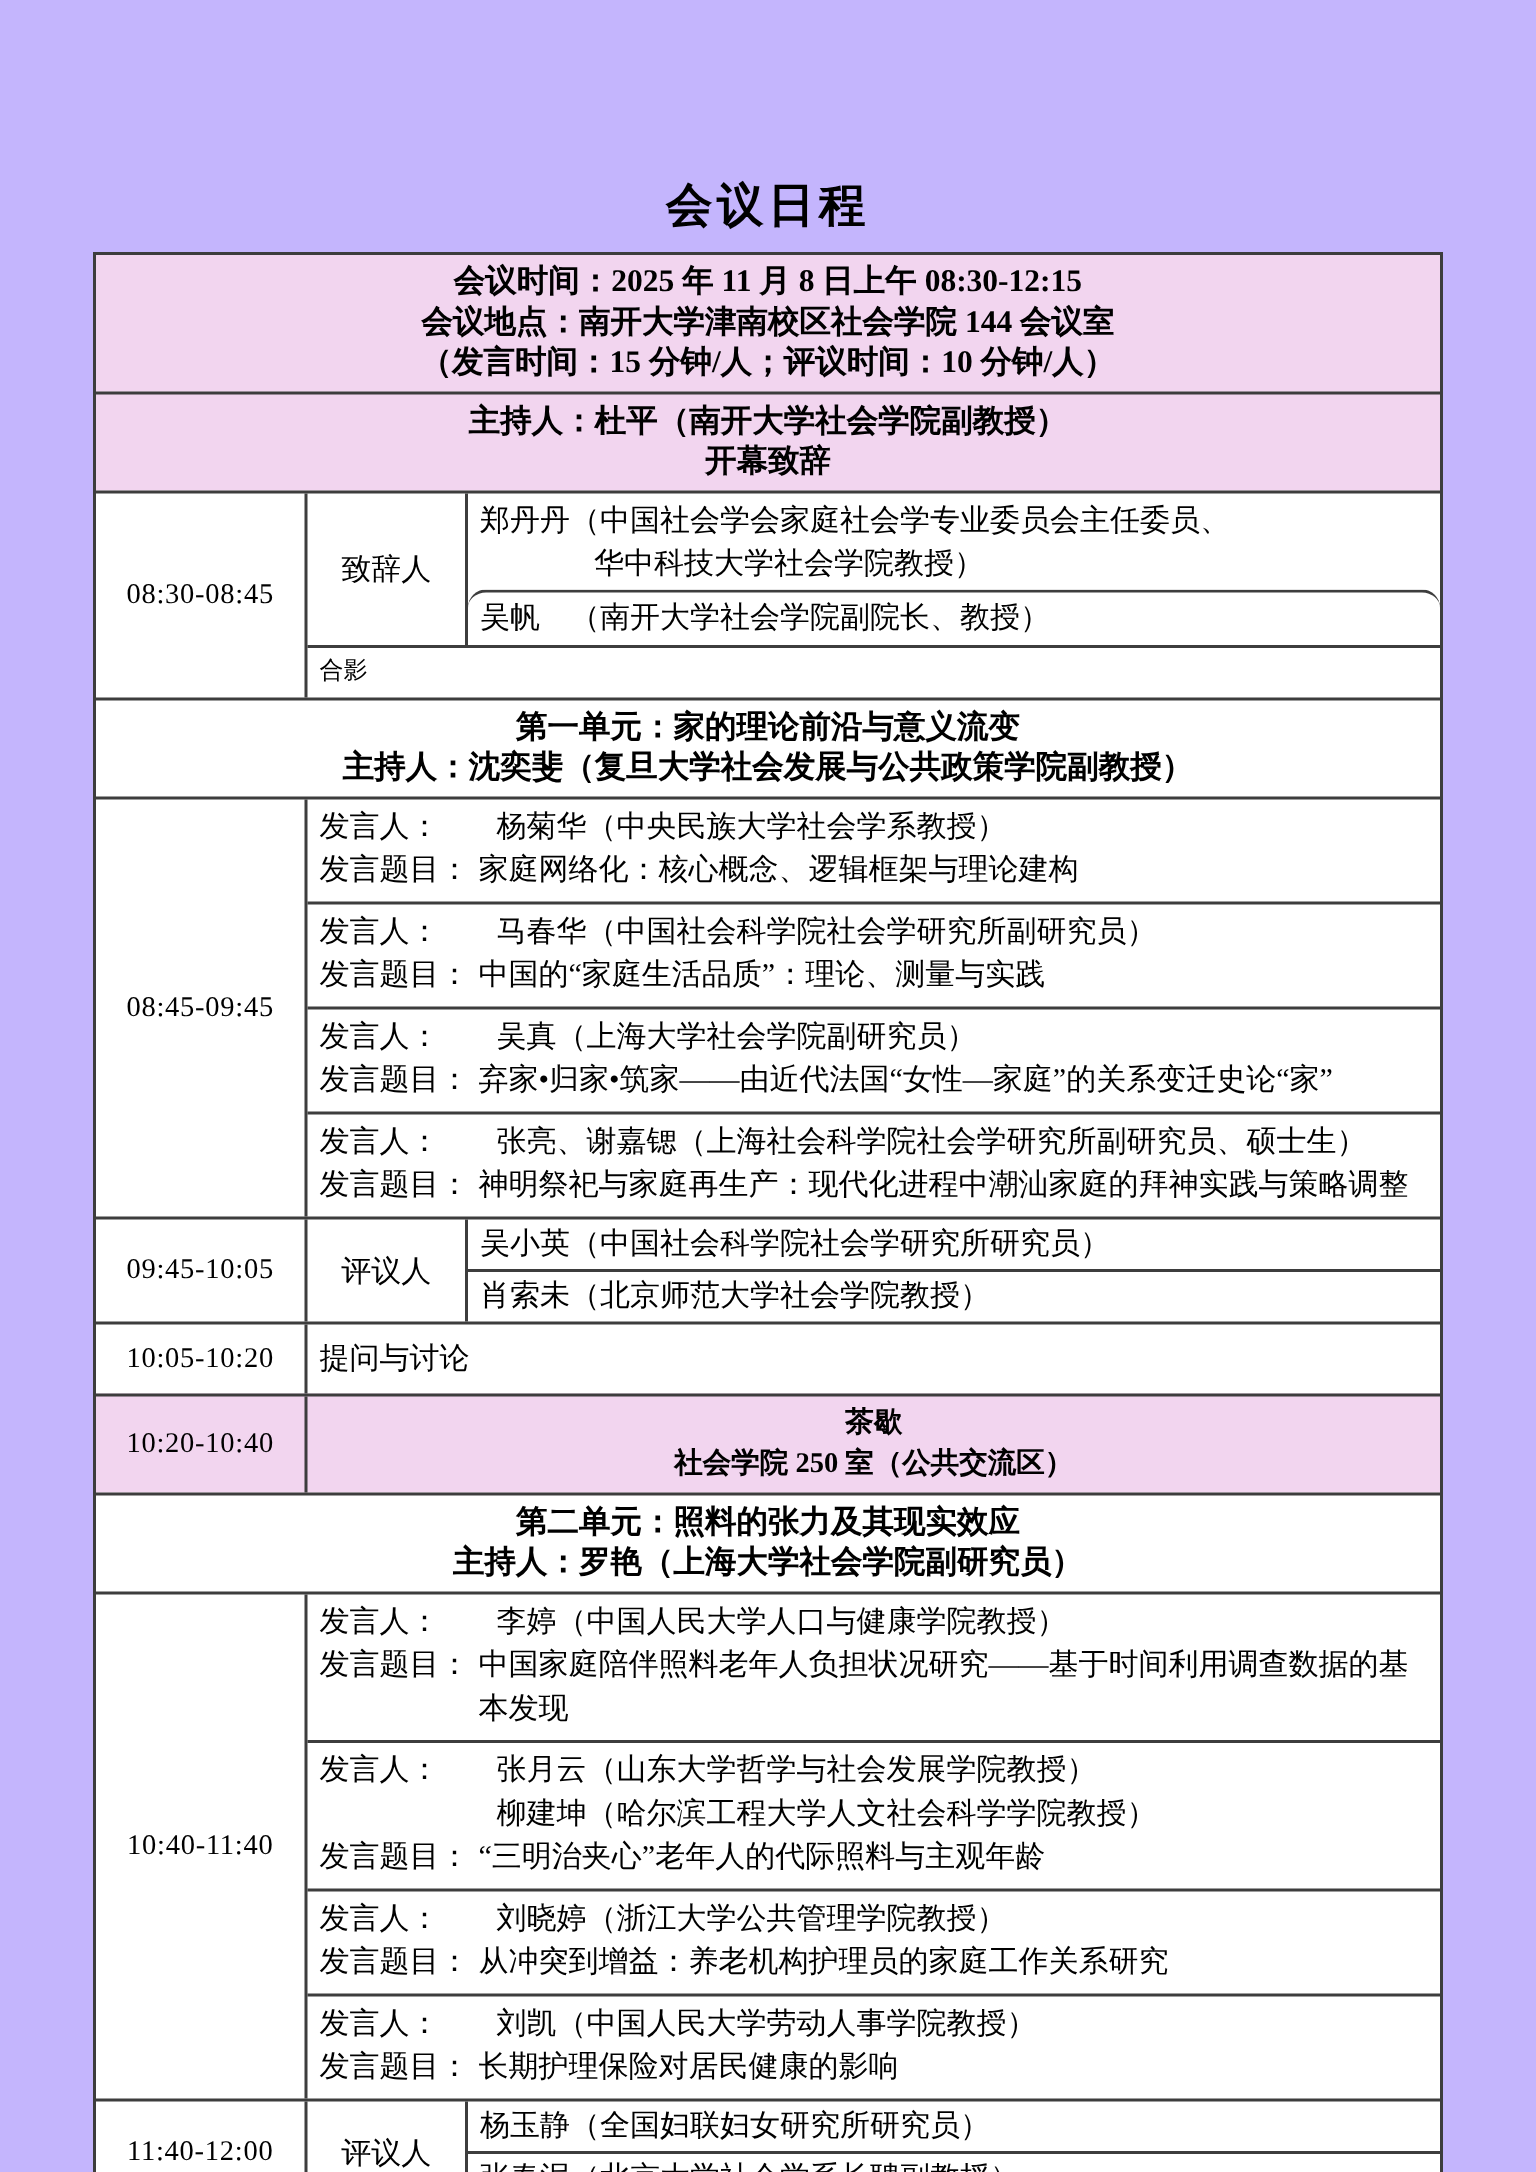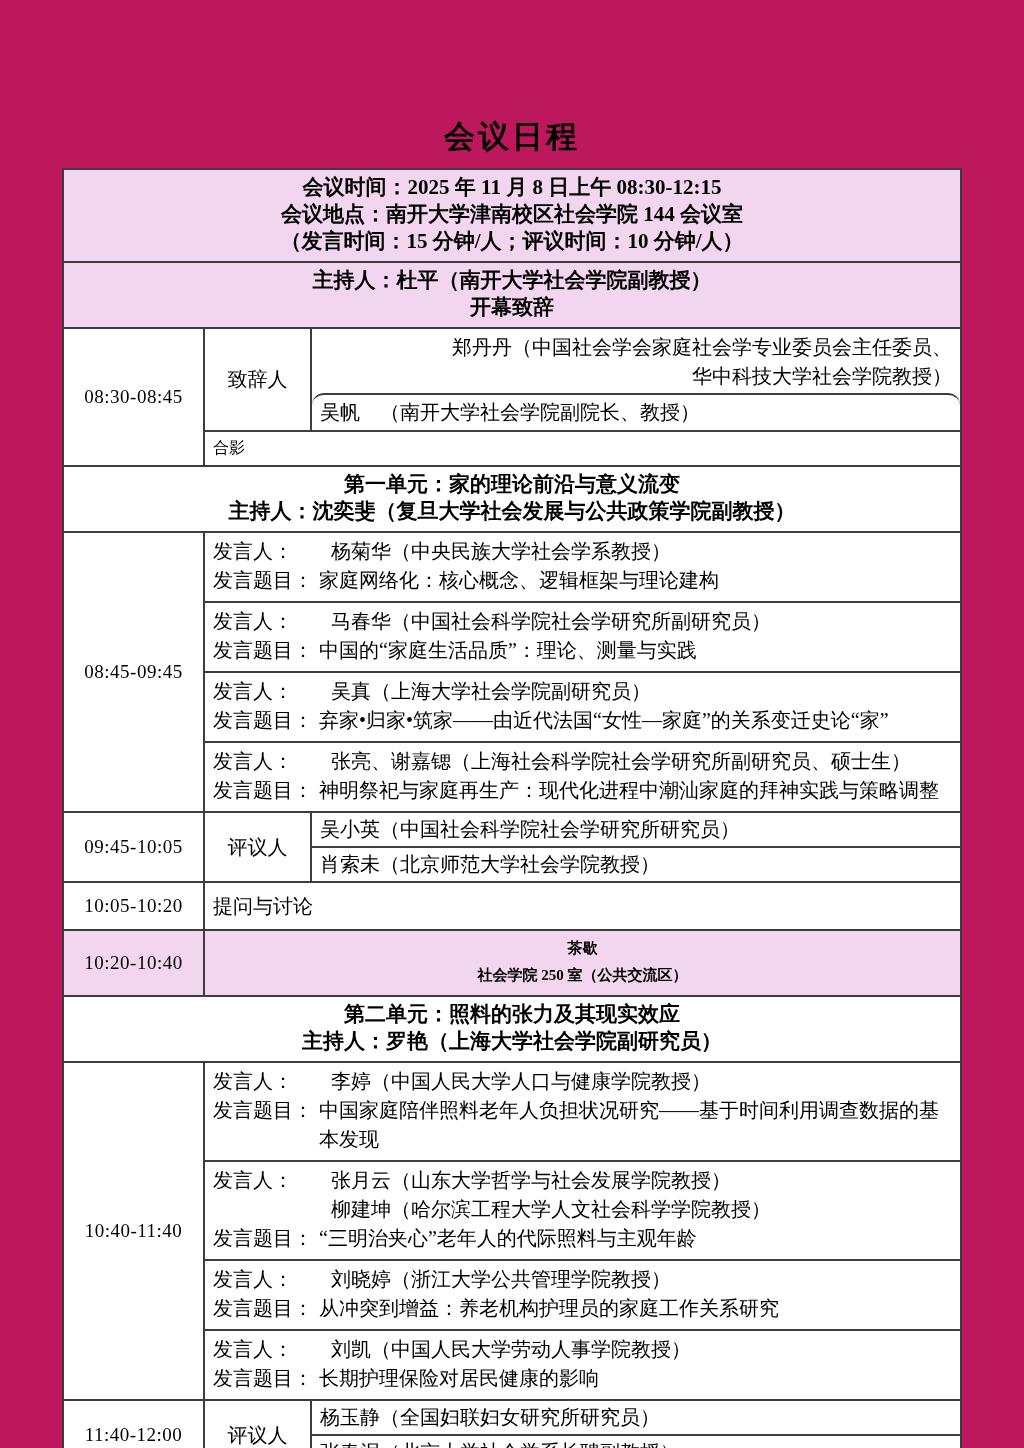--- a/index.html
+++ b/index.html
@@ -1,17 +1,17 @@
 <!DOCTYPE html>
 <html style="--pink: #f2d5ef; --line: #3d3d3d; --line-dark: #3d3d3d;"><head>
 <meta charset="utf-8">
 <style>
   html,body { margin:0; padding:0; background:#ffffff; }
   body { width:1024px; height:1448px; font-family:"Liberation Serif","DejaVu Serif",serif; color:#000; }
-  .page { position:relative; width:1024px; height:1448px; overflow:hidden; background:#be185d; }
+  .page { position:relative; width:1024px; height:1448px; overflow:hidden; background:#c4b5fd; }
 
   .doc-title { position:absolute; top:116px; left:0; width:100%; text-align:center;
                font-size:31px; font-weight:bold; letter-spacing:3px; margin:0; }
 
   .table { position:absolute; left:62px; top:168px; width:900px;
            border:2px solid var(--line-dark,#2f2f2f); box-sizing:border-box; background:#fff; }
   .table > .row { box-sizing:border-box; }
   .table > .row + .row { border-top:2px solid var(--line,#3d3d3d); }
 
   .pink { background:var(--pink,#f2d5ef); }
@@ -27,36 +27,36 @@
 
   .cell-time { flex:0 0 139px; display:flex; align-items:center; justify-content:center;
                font-size:19px; letter-spacing:0.5px; }
   .cell-role { flex:0 0 105px; display:flex; align-items:center; justify-content:center;
                font-size:20px; }
   .bl { border-left:2px solid var(--line,#3d3d3d); }
   .bt { border-top:2px solid var(--line,#3d3d3d); }
 
   .body-txt { font-size:20px; line-height:29px; }
 
-  .greeter-first  { padding:4px 8px 2px;text-align:right; }
+  .greeter-first  { padding:4px 8px 2px; }
   .greeter-indent { padding-left:76px; }
   .greeter-second { padding:3px 8px;border-radius:12px; }
   .photo-cell     { padding:2px 8px 3px; line-height:28px; font-size:16px; }
 
   .talk { padding:4px 8px 6px; }
   .tline { display:flex; }
   .tlabel { flex:0 0 106px; }
   .tval   { flex:1 1 auto; min-width:0; }
   .tval-speaker { padding-left:12px; }
 
   .rev-line { padding:3px 8px; font-size:20px; line-height:27px; display:flex; align-items:center; }
   .rev-line + .rev-line { border-top:2px solid var(--line,#3d3d3d); }
   .qa-cell { padding:10px 8px; font-size:20px; line-height:26px; display:flex; align-items:center; }
 
-  .tea-cell { justify-content:center; font-size:15px; line-height:27px; padding:4px 0 6px; }
+  .tea-cell { justify-content:center; font-size:19px; line-height:27px; padding:4px 0 6px; }
 </style>
 </head>
 <body>
 
 <div class="page">
 
   <h1 class="doc-title">会议日程</h1>
 
   <div class="table">
 

